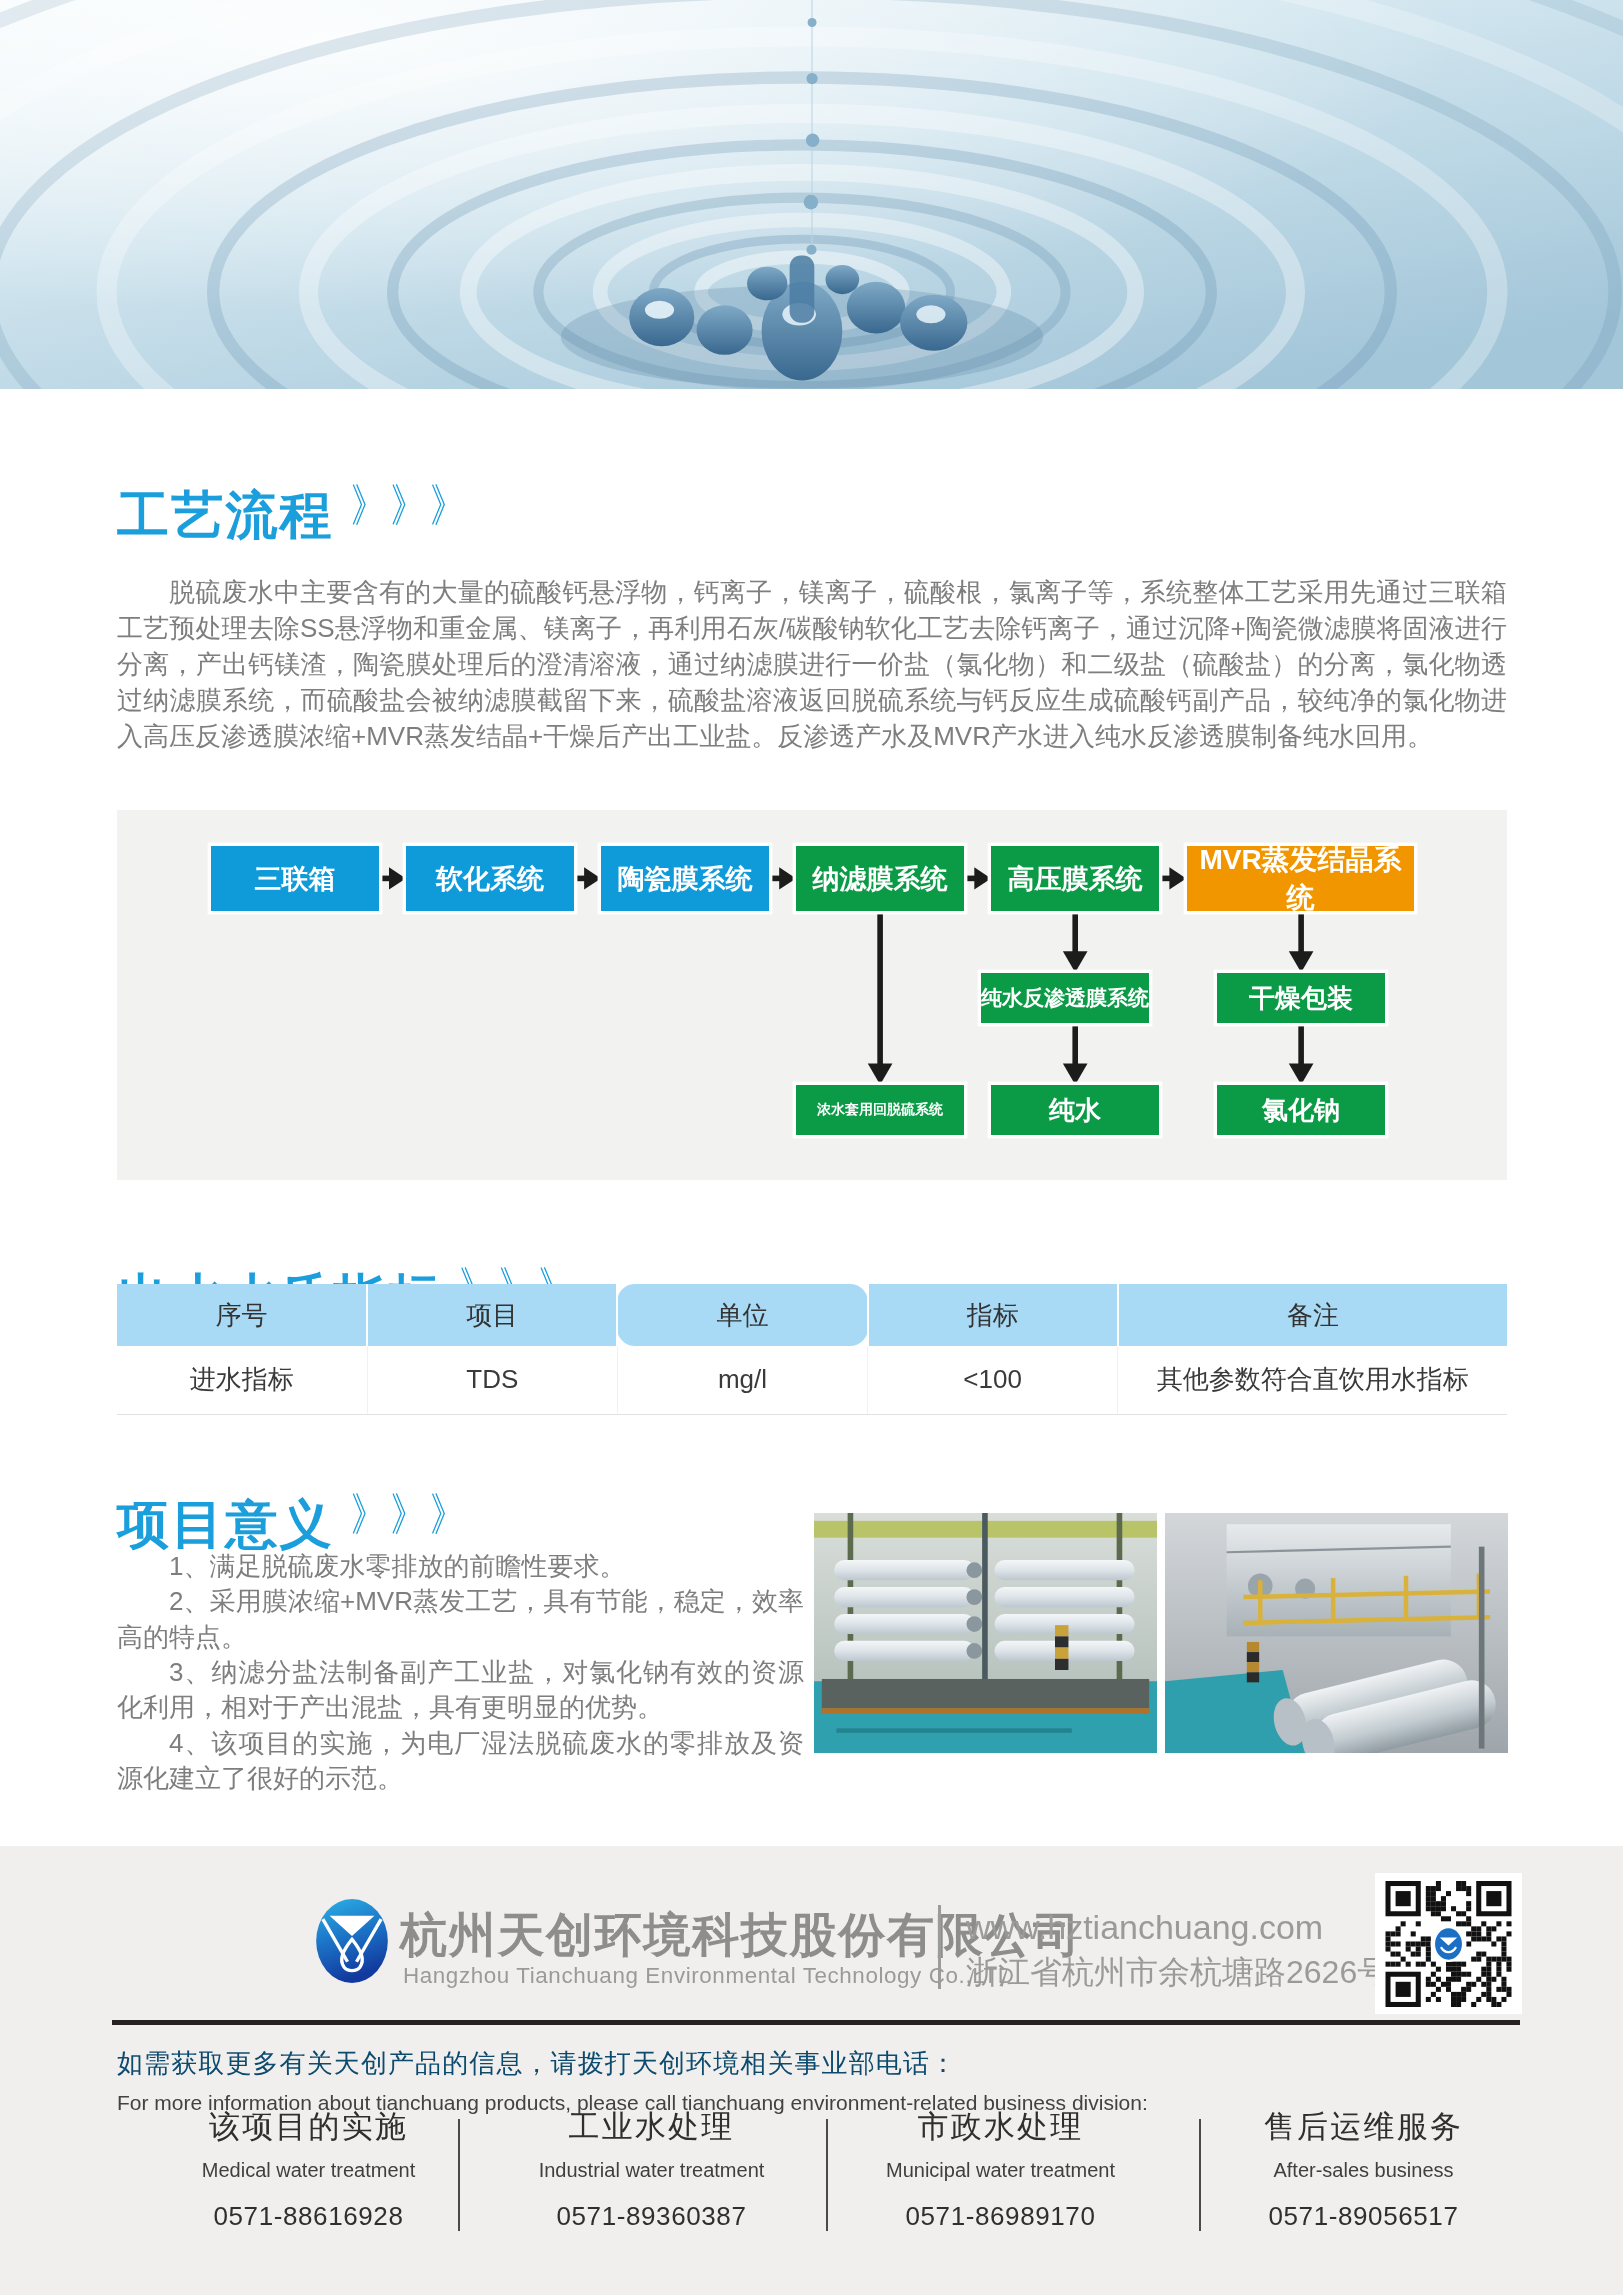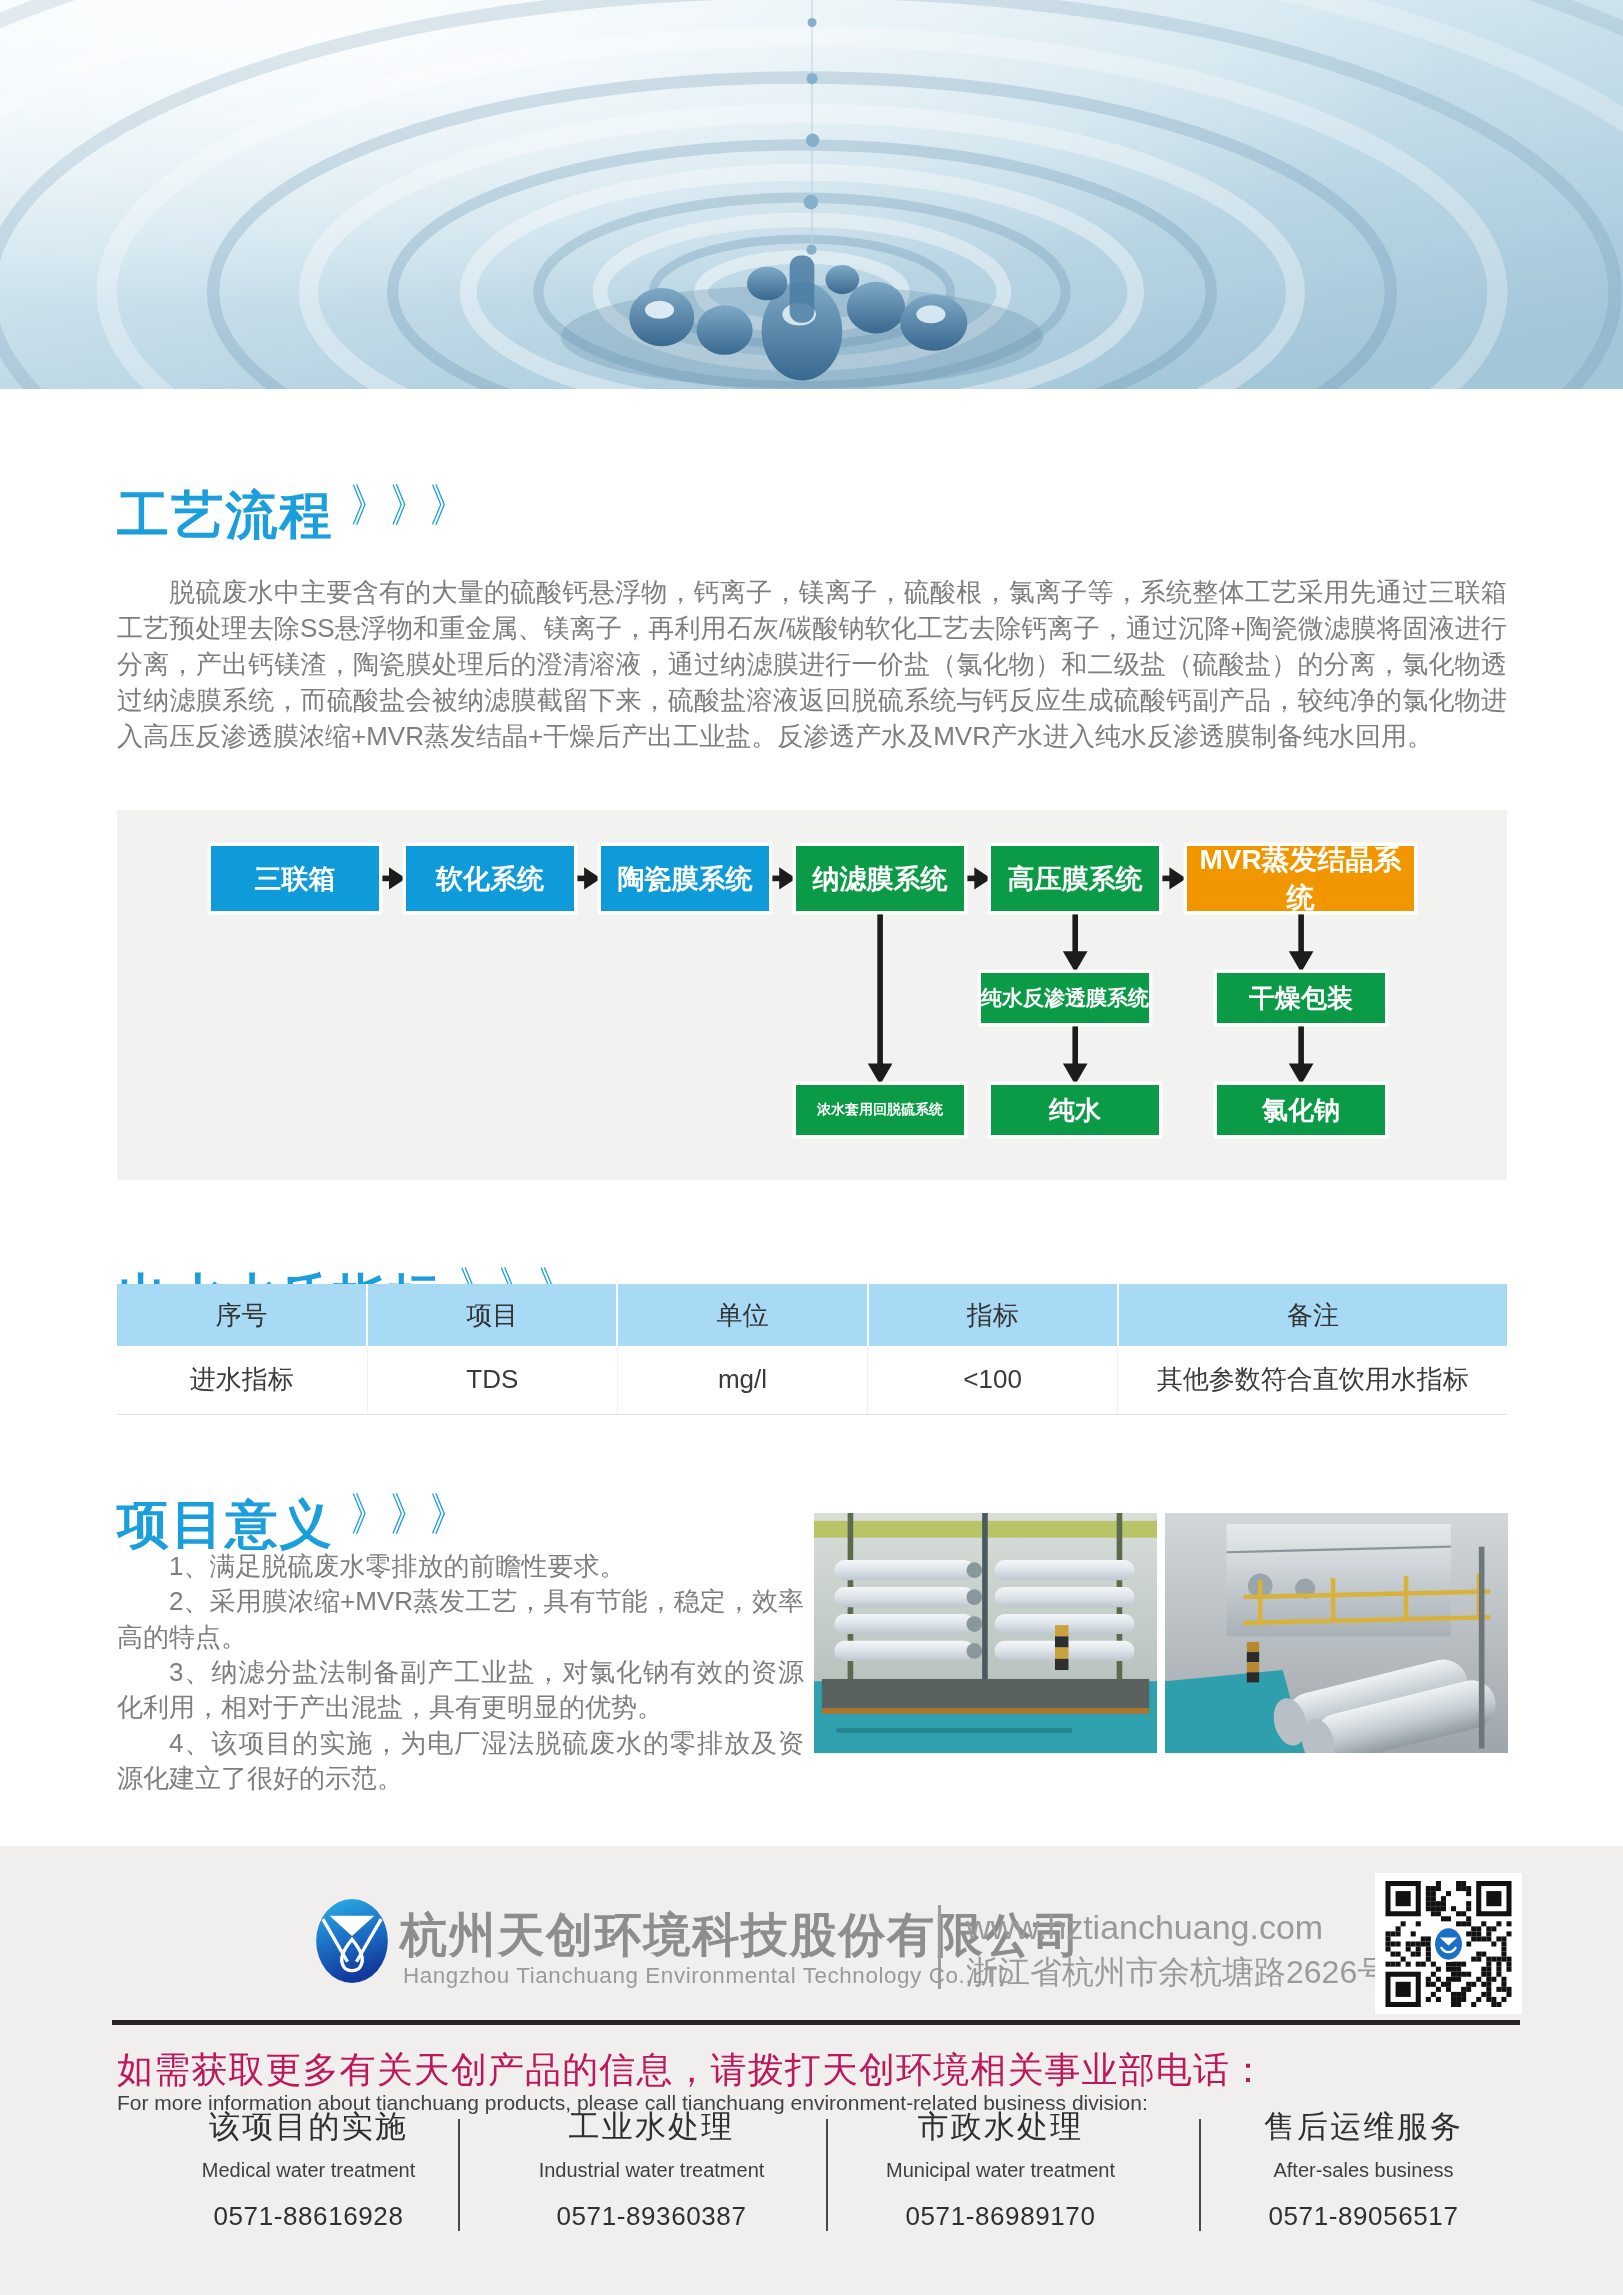--- a/index.html
+++ b/index.html
@@ -44,21 +44,21 @@
   .flow-arrows { position:absolute; left:0; top:0; width:1390px; height:370px; }
 
   
   .qtable { position:absolute; left:117px; top:1284px; width:1390px; border-collapse:collapse; table-layout:fixed; }
   .qtable th { background:#a9daf5; color:#333333; font-size:26px; font-weight:400;
                height:62px; text-align:center; border-right:2.2px solid #ffffff; }
   .qtable th:last-child { border-right:none; }
   .qtable td { background:#ffffff; color:#3a3a3a; font-size:26px; height:68px; text-align:center;
                border-right:1.7px solid #f1f1f1; border-bottom:1.7px solid #e2e2e2; }
   .qtable td:last-child { border-right:none; }
-  .cw1 { width:18%; } .cw2 { width:18%; } .cw3 { width:18%; } .cw4 { width:18%; } .cw5 { width:28%; }
+  .cw1 { width:18%; } .cw2 { width:18%; } .cw3 { width:18%;border-radius:18px; } .cw4 { width:18%; } .cw5 { width:28%; }
 
   
   .sig-list { position:absolute; left:117px; top:1549px; width:687px;
               font-size:26px; line-height:1.36; color:#7e7e7e; text-align:justify; }
   .sig-item { text-indent:2em; }
   .photo { position:absolute; top:1513px; width:343px; height:240px; display:block; }
   #photo-left { left:814px; }
   #photo-right { left:1165px; }
   .photo-caption { position:absolute; left:814px; top:1869px; width:343px; text-align:center;
                    font-size:32px; color:#3b3b3b; }
@@ -68,21 +68,21 @@
   .logo { position:absolute; left:315px; top:53px; width:74px; height:84px; }
   .company-zh { position:absolute; left:400px; top:58px; font-size:47px; font-weight:700;
                 color:#8d8d8d; letter-spacing:1.7px; }
   .company-en { position:absolute; left:403px; top:117px; font-size:22.4px; color:#9a9a9a; letter-spacing:0.6px; }
   .v-divider { position:absolute; left:938px; top:59px; width:2.8px; height:84px; background:#9b9b9b; }
   .site { position:absolute; left:966px; top:62px; font-size:34px; color:#9a9a9a; }
   .addr { position:absolute; left:966px; top:105px; font-size:32px; color:#9a9a9a; }
   .qr-card { position:absolute; left:1375px; top:27px; width:147px; height:141px; background:#ffffff; }
   .qr-card svg { position:absolute; left:9px; top:7.9px; width:129px; height:126px; }
   .f-rule { position:absolute; left:112px; top:174px; width:1408px; height:5px; background:#282222; }
-  .hot-zh { position:absolute; left:117px; top:200px; font-size:36px; color:#be185d; letter-spacing:1.1px; }
+  .hot-zh { position:absolute; left:117px; top:200px; font-size:26px; color:#0c4a6e; letter-spacing:1.1px; }
   .hot-en { position:absolute; left:117px; top:245px; font-size:21px; color:#424242; }
   .contact-col { position:absolute; top:260px; width:337px; text-align:center; }
   #cc0 { left:140px; } #cc1 { left:483px; } #cc2 { left:832px; } #cc3 { left:1195px; }
   .cc-zh { font-size:31px; color:#2f2f2f; letter-spacing:2.2px; }
   .cc-en { font-size:20px; color:#3f3f3f; margin-top:11.2px; }
   .cc-ph { font-size:26px; color:#2f2f2f; margin-top:19px; letter-spacing:0.6px; }
   .c-div { position:absolute; top:273px; width:1.7px; height:112px; background:#4a4a4a; }
   #cd0 { left:458px; } #cd1 { left:826px; } #cd2 { left:1199px; }
 </style>
 </head>

